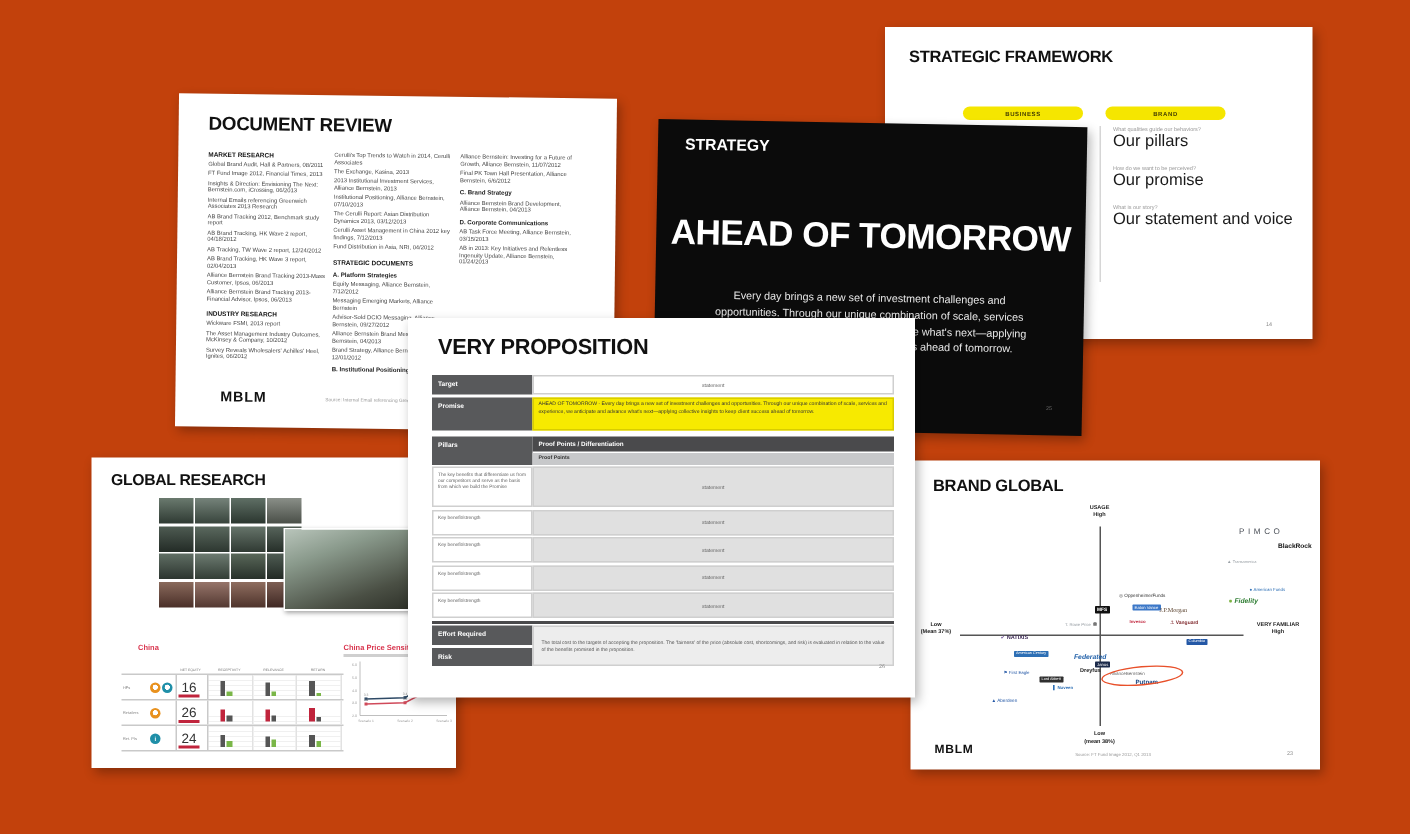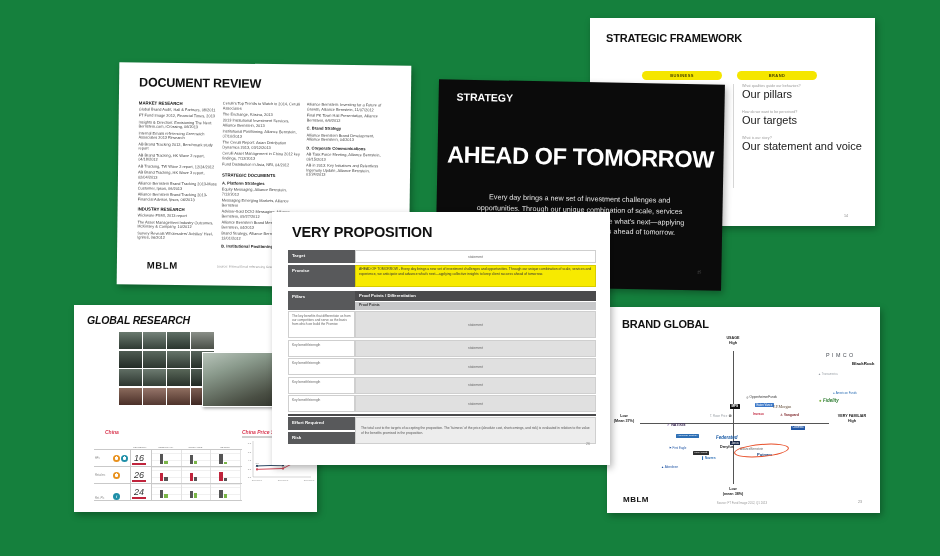--- a/index.html
+++ b/index.html
@@ -1,16 +1,16 @@
 <!DOCTYPE html>
 <html><head>
 <meta charset="utf-8">
 <style>
   html,body{margin:0;padding:0;background:#fff;}
-  .canvas{position:relative;width:940px;height:556px;background:#15803d;overflow:hidden;
+  .canvas{position:relative;width:940px;height:556px;background:#c2410c;overflow:hidden;
           font-family:"Liberation Sans","DejaVu Sans",sans-serif;color:#222;}
   .slide{position:absolute;background:#fff;box-shadow:2px 3px 7px rgba(0,0,0,.30);}
   .slide h2{margin:0;font-weight:bold;color:#111;letter-spacing:-.2px;}
   .pagenum{position:absolute;font-size:3.6px;color:#888;}
 
   
   #sl-framework{left:590px;top:18px;width:285px;height:208px;z-index:1;}
   #sl-framework h2{position:absolute;left:16px;top:14px;font-size:11px;}
   .pill{position:absolute;top:53px;height:9px;width:80px;background:#f5e600;border-radius:5px;
         font-size:4px;font-weight:bold;color:#4a4400;text-align:center;line-height:9px;letter-spacing:.4px;}
@@ -27,35 +27,35 @@
   .dr-col{position:absolute;top:38px;width:80px;height:160px;overflow:hidden;}
   #dr-col-0{left:20px;} #dr-col-1{left:104px;} #dr-col-2{left:188px;}
   .dr-header{font-size:4.3px;font-weight:bold;color:#111;margin:5px 0 2px 0;line-height:5px;}
   .dr-col .dr-header:first-child{margin-top:0;}
   .dr-subhead{font-size:4.1px;font-weight:bold;color:#222;margin:4px 0 1.6px 0;line-height:4.8px;}
   .dr-item{font-size:3.9px;color:#444;line-height:4.6px;margin-bottom:1.8px;}
   #dr-logo{position:absolute;left:30px;top:197px;font-size:9.5px;font-weight:bold;letter-spacing:.6px;color:#111;}
   #dr-source{position:absolute;left:100px;top:201px;width:160px;font-size:3.2px;color:#999;}
 
   
-  #sl-global{left:74px;top:305px;width:243px;height:207px;z-index:3;font-style:italic;}
+  #sl-global{left:61px;top:305px;width:243px;height:207px;z-index:3;}
   #sl-global h2{position:absolute;left:13px;top:9px;font-size:10.5px;}
   #gr-grid{position:absolute;left:45px;top:27px;width:96px;display:flex;flex-wrap:wrap;gap:1.5px;}
   .gr-photo{width:22.5px;height:17px;}
   #gr-feature{position:absolute;left:128px;top:47px;width:84px;height:53px;border:1.5px solid #fff;
               box-shadow:1px 1.5px 3px rgba(0,0,0,.35);
               background:linear-gradient(160deg,#b8c4ba 0%,#8a9a8c 30%,#4a4f44 75%,#2e3129 100%);}
   .gr-red-title{position:absolute;font-size:5px;font-weight:bold;color:#d9364f;}
   #gr-china-title{left:31px;top:124px;}
   #gr-price-title{left:168px;top:124px;}
   #gr-table{position:absolute;left:20px;top:134px;width:148px;}
   .gr-headrow{display:flex;height:10px;align-items:flex-end;}
   .gr-h{font-size:2.3px;color:#777;text-align:center;line-height:2.8px;}
   .gr-row{display:flex;height:16px;border-top:.8px solid #c9c9c9;align-items:center;background:#fff;}
-  .gr-row:last-child{border-bottom:.8px solid #c9c9c9;align-items:flex-end;}
+  .gr-row:last-child{border-bottom:.8px solid #c9c9c9;}
   .gr-lab{width:18px;font-size:2.6px;color:#888;padding-left:1px;}
   .gr-ic{width:17px;display:flex;gap:1px;align-items:center;}
   .gr-circle{width:7px;height:7px;border-radius:50%;color:#fff;font-size:4px;font-weight:bold;
              text-align:center;line-height:7px;}
   .gr-score{width:22px;position:relative;font-size:9px;color:#333;font-weight:normal;border-left:.8px solid #c9c9c9;border-right:.8px solid #c9c9c9;height:100%;display:flex;align-items:center;padding-left:3px;box-sizing:border-box;}
   .gr-scorebar{position:absolute;left:1px;bottom:.8px;height:2.4px;width:14px;background:#c0243c;}
   .gr-chart{width:29.6px;height:100%;display:flex;align-items:flex-end;gap:1px;padding:1.5px 2px 2px 8px;box-sizing:border-box;border-right:.8px solid #e2e2e2;
             background:repeating-linear-gradient(180deg,#f0f0f0 0 .5px,transparent .5px 3.4px);}
   .gr-bar{width:3.4px;}
   #gr-pricechart{position:absolute;left:169px;top:132px;}
@@ -117,21 +117,21 @@
     <div class="pill" id="pill-business">BUSINESS</div>
     <div class="pill" id="pill-brand">BRAND</div>
     <div class="fw-rule"></div>
     <div id="fw-items">
         <div class="fw-item">
           <div class="fw-q">What qualities guide our behaviors?</div>
           <div class="fw-a">Our pillars</div>
         </div>
         <div class="fw-item">
           <div class="fw-q">How do we want to be perceived?</div>
-          <div class="fw-a">Our targets</div>
+          <div class="fw-a">Our promise</div>
         </div>
         <div class="fw-item">
           <div class="fw-q">What is our story?</div>
           <div class="fw-a">Our statement and voice</div>
         </div>
       </div>
     <div class="pagenum" style="left:254px;top:196px;">14</div>
   </section>
 
   <section class="slide" id="sl-docreview">

